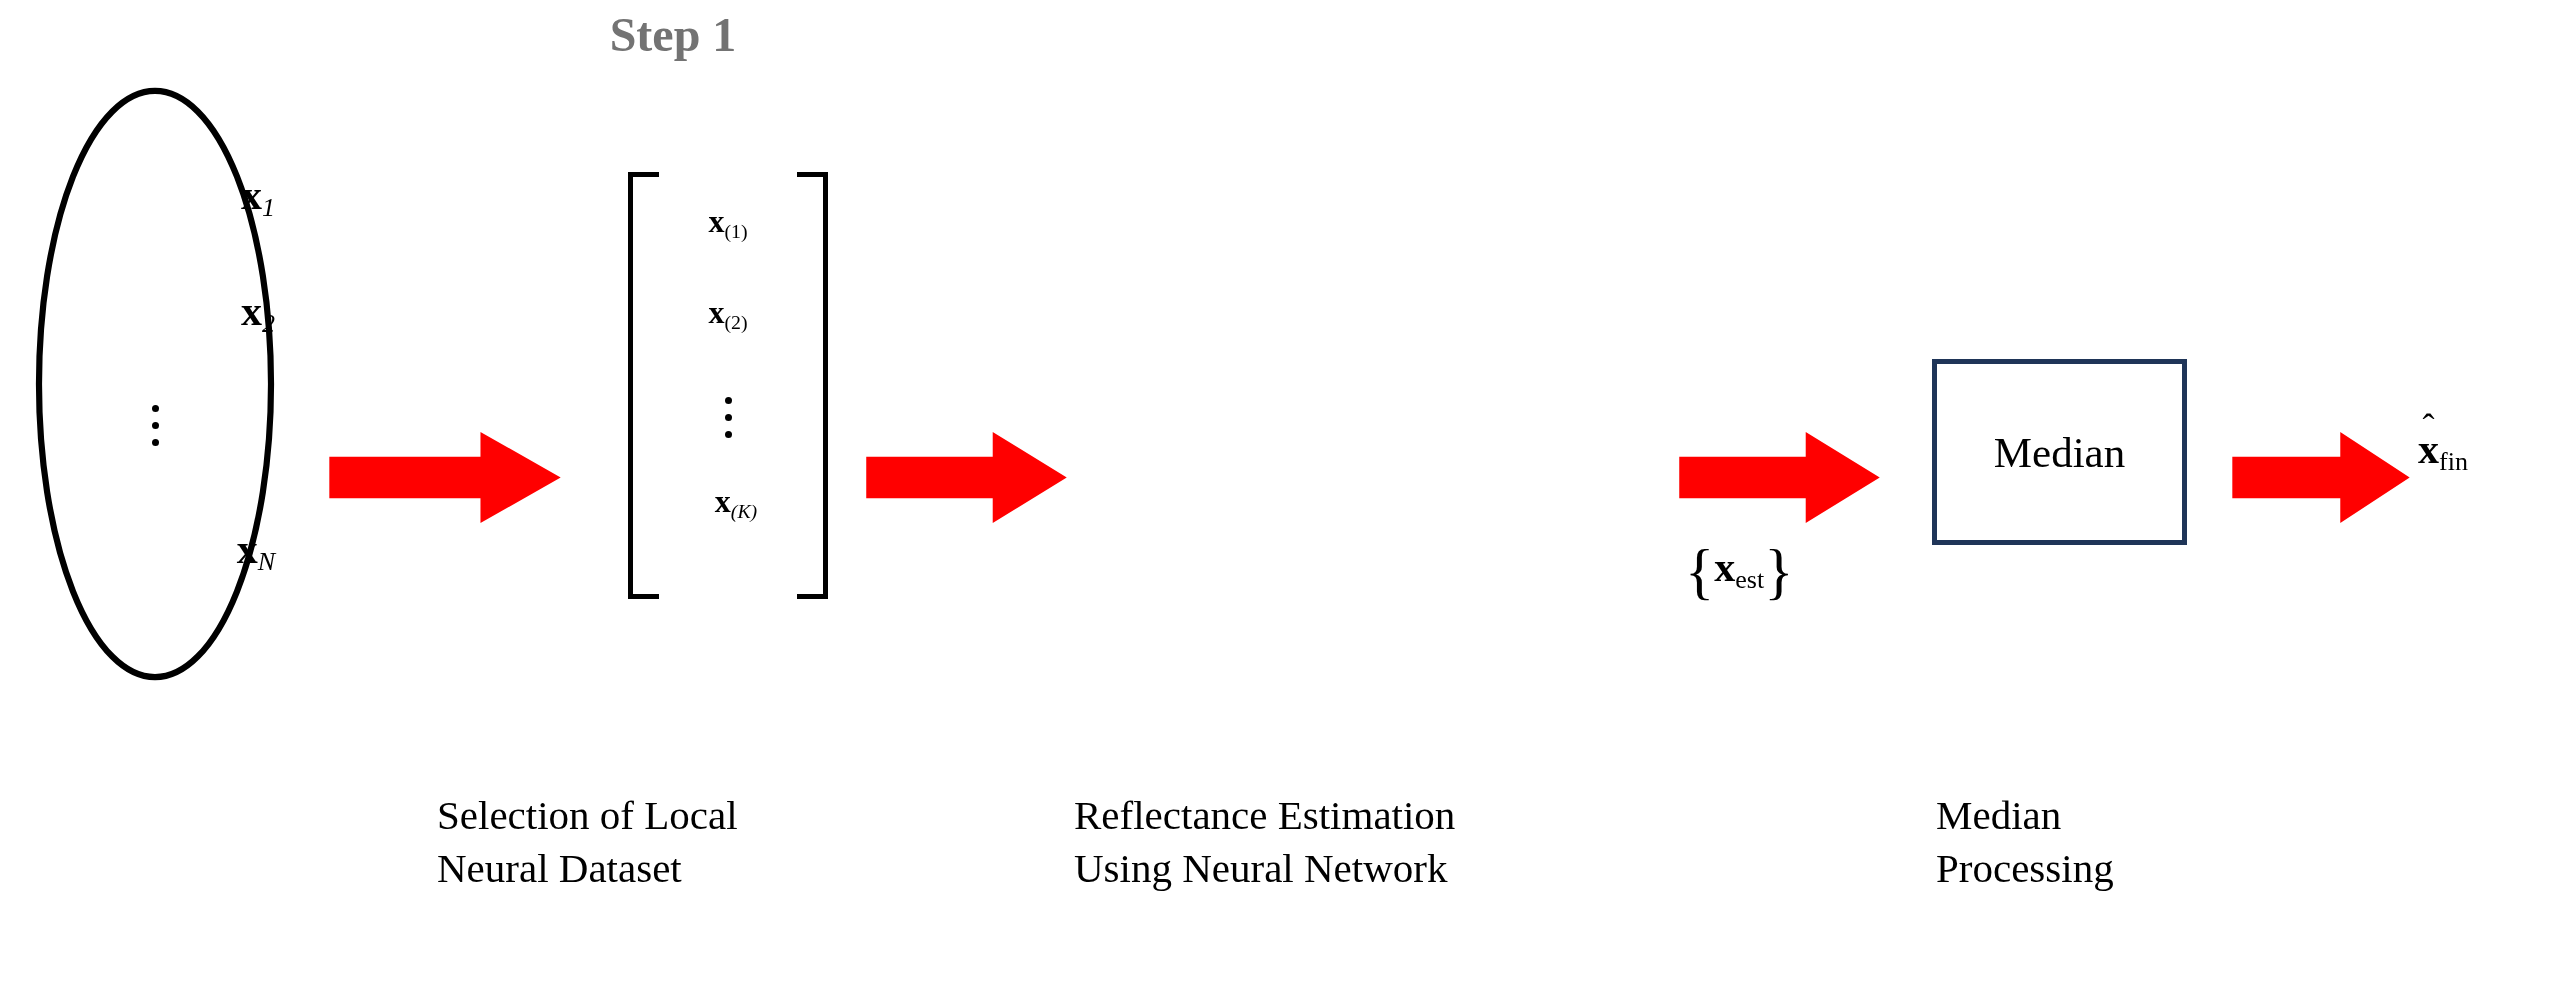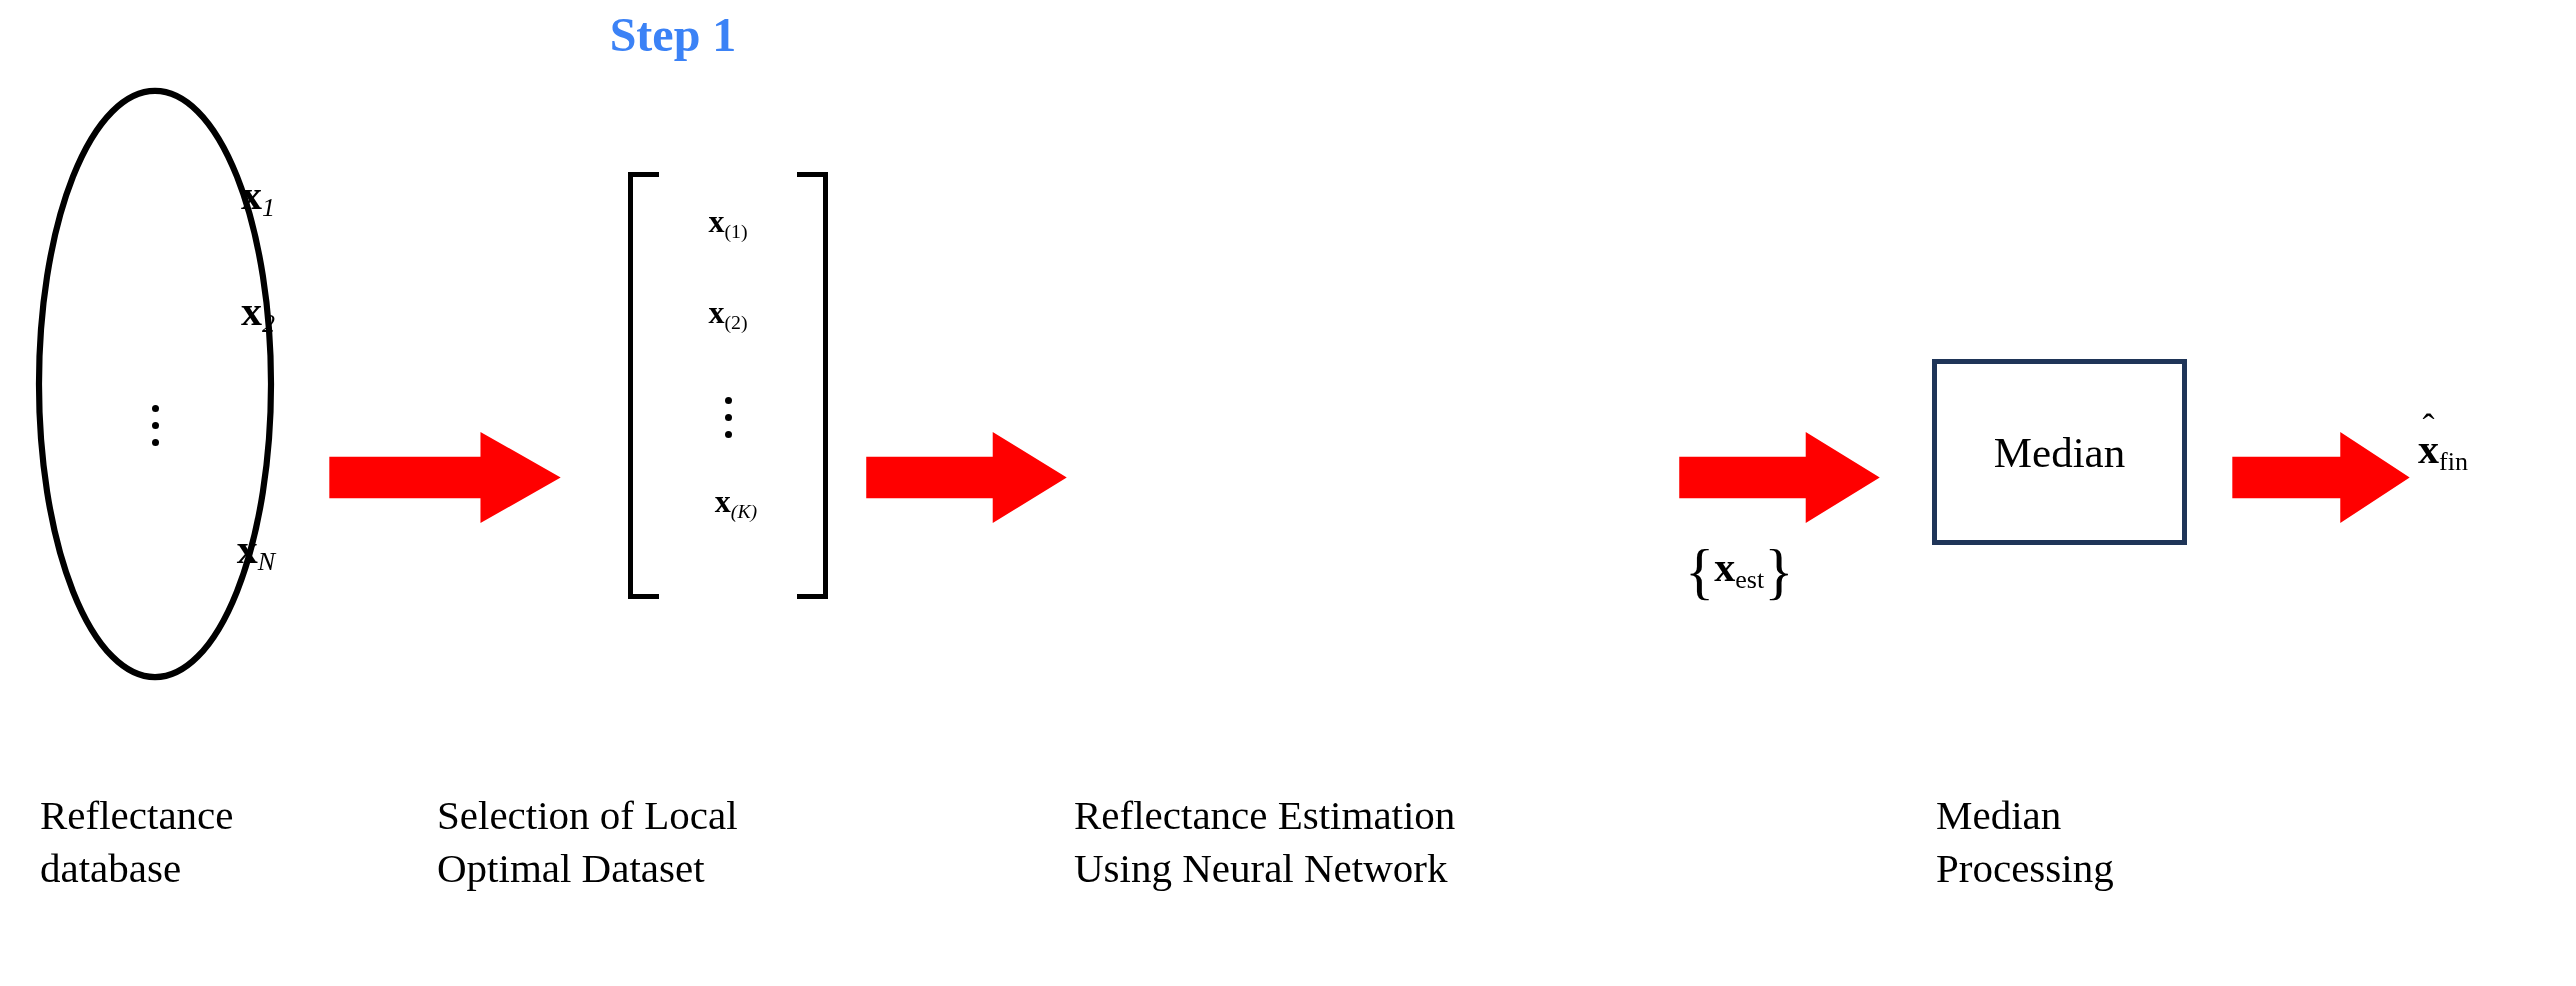--- a/index.html
+++ b/index.html
@@ -19,21 +19,21 @@
 
   
   .step-header {
     position: absolute;
     font-family: "Liberation Serif", "DejaVu Serif", serif;
     font-weight: bold;
     font-size: 48px;
     line-height: 1;
     white-space: nowrap;
     text-align: center;
-    color: #3b82f6;
+    color: #737373;
   }
 
   
   .ellipse-wrap {
     position: absolute;
     left: 35px;
     top: 87px;
     width: 240px;
     height: 594px;
   }
@@ -261,23 +261,21 @@
     <svg width="178" height="91" viewBox="0 0 230 118">
       <polygon points="0,32 140,32 140,0 230,59 140,118 140,86 0,86" fill="#FF0000"></polygon>
     </svg>
   </div>
 
   <div class="math-label" style="left:2418px; top:428px;">
     <span class="hat-x">
       <span class="hat">ˆ</span><span>x</span></span><span class="sub-up">fin</span>
   </div>
 
-  <div class="caption" style="left:40px; top:789px; width:364px;">Reflectance
-database</div>
   <div class="caption" style="left:437px; top:789px; width:611px;">Selection of Local
-Optimal Dataset</div>
+Neural Dataset</div>
   <div class="caption" style="left:1074px; top:789px; width:820px;">Reflectance  Estimation
 Using Neural Network</div>
   <div class="caption" style="left:1936px; top:789px; width:464px;">Median
 Processing</div>
 
 </div>
 
 
 </body></html>

